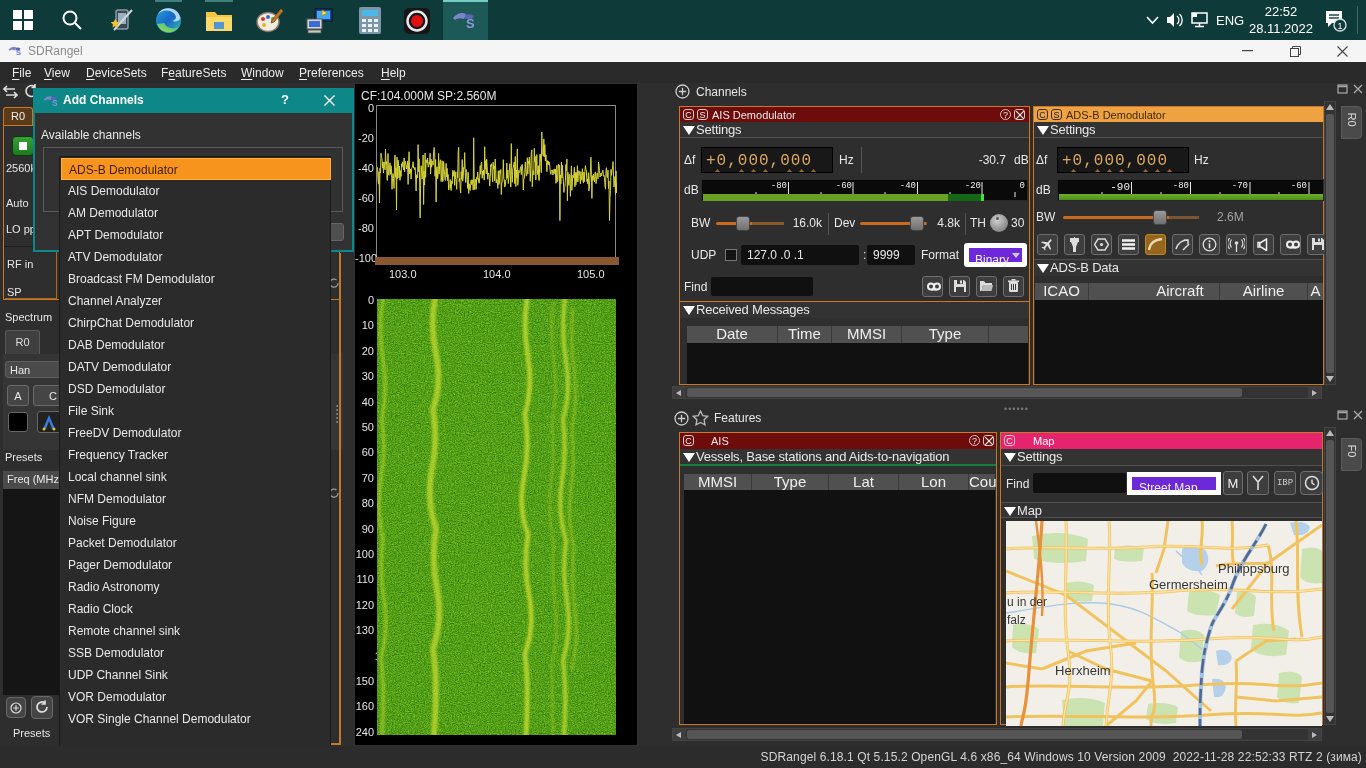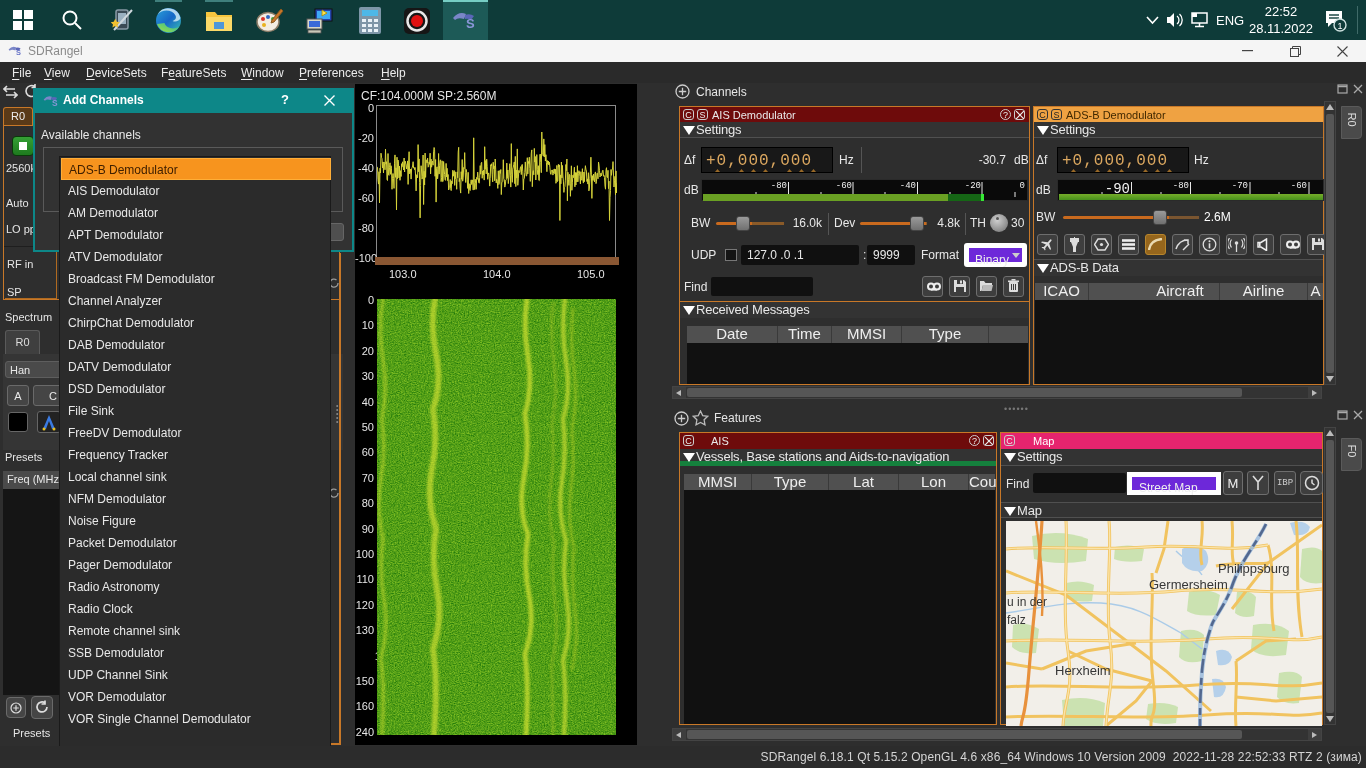--- a/index.html
+++ b/index.html
@@ -457,21 +457,21 @@
         <path d="M50 3 l2.5-3 l2.5 3z" fill="#9a6a28"></path>
         <path d="M62 3 l2.5-3 l2.5 3z" fill="#9a6a28"></path>
         <path d="M86 3 l2.5-3 l2.5 3z" fill="#9a6a28"></path>
         <path d="M98 3 l2.5-3 l2.5 3z" fill="#9a6a28"></path>
         <path d="M110 3 l2.5-3 l2.5 3z" fill="#9a6a28"></path>
       </svg>
   <div class="abs" style="left:160px;top:46px;color:#e8e8e8;font-size:12px;">Hz</div>
 
   <div class="abs" style="left:2px;top:76px;color:#e8e8e8;font-size:12px;">dB</div>
   <div class="abs" style="left:23px;top:72px;width:267px;height:22px;background:#0a0a0a;border:1px solid #2a2a2a;overflow:hidden;">
-    <div class="abs" style="left:32px;top:1px;width:40px;text-align:right;color:#f0f0f0;font-size:14px;font-family:'Liberation Mono',monospace;">-90</div>
+    <div class="abs" style="left:32px;top:1px;width:40px;text-align:right;color:#f0f0f0;font-size:11px;font-family:'Liberation Mono',monospace;">-90</div>
     <div class="abs" style="left:91px;top:1px;width:40px;text-align:right;color:#f0f0f0;font-size:9px;font-family:'Liberation Mono',monospace;">-80</div>
     <div class="abs" style="left:150px;top:1px;width:40px;text-align:right;color:#f0f0f0;font-size:9px;font-family:'Liberation Mono',monospace;">-70</div>
     <div class="abs" style="left:209px;top:1px;width:40px;text-align:right;color:#f0f0f0;font-size:9px;font-family:'Liberation Mono',monospace;">-60</div>
     <svg class="abs" style="left:0;top:0" width="267" height="22">
           <g stroke="#e8e8e8" stroke-width="1">
             <line x1="73.5" y1="2" x2="73.5" y2="20"></line>
             <line x1="132.5" y1="2" x2="132.5" y2="20"></line>
             <line x1="192" y1="2" x2="192" y2="20"></line>
             <line x1="251" y1="2" x2="251" y2="20"></line>
             <line x1="44" y1="12" x2="44" y2="17"></line>
@@ -481,21 +481,21 @@
             <line x1="280" y1="12" x2="280" y2="17"></line>
           </g>
         </svg>
     <div class="abs" style="left:1px;top:14px;width:266px;height:7px;background:linear-gradient(#76ad2a,#3f8c1a);"></div>
   </div>
 
   <div class="abs" style="left:2px;top:103px;color:#e8e8e8;font-size:12px;">BW</div>
   <div class="abs" style="left:29px;top:109px;width:136px;height:3px;background:#c96a1e;border-radius:2px;"></div>
   <div class="abs" style="left:135px;top:109px;width:30px;height:3px;background:#7a5530;"></div>
   <div class="abs" style="left:119px;top:103px;width:14px;height:15px;background:linear-gradient(#9a9a9a,#707070);border:1px solid #444;border-radius:3px;"></div>
-  <div class="abs" style="left:170px;top:103px;color:#ffffff;font-size:12px;">2.6M</div>
+  <div class="abs" style="left:183px;top:103px;color:#a3a3a3;font-size:12px;">2.6M</div>
 
   <div class="abs" id="adsbicons" style="left:0;top:127px;width:289px;height:21px;">
    <div class="btn" style="left:3px;top:0;width:21px;height:21px;"></div>
    <svg class="abs" style="left:6px;top:3px" width="15" height="15" viewBox="0 0 24 24">
           <path d="M21 16 v-2 l-8-5 V3.5 a1.5 1.5 0 0 0-3 0 V9 l-8 5 v2 l8-2.5 V19 l-2 1.5 V22 l3.5-1 3.5 1 v-1.5 L13 19 v-5.5z" fill="#ddd" transform="rotate(40 12 12)"></path>
         </svg>
    <div class="btn" style="left:30px;top:0;width:21px;height:21px;"></div>
    <svg class="abs" style="left:34px;top:3px" width="13" height="15" viewBox="0 0 13 15">
           <rect x="2" y="1" width="9" height="4" fill="#ddd"></rect>
           <path d="M3 5 l2 5 h3 l2-5z" fill="#ddd"></path>
@@ -604,21 +604,21 @@
 
  <div class="abs" id="aisf" style="left:7px;top:24px;width:318px;height:293px;border:1px solid #c87828;background:#2e2e2e;">
   <div class="abs" style="left:0;top:0;width:316px;height:16px;background:#6e0b0b;"></div>
   <div class="abs" style="left:3px;top:2px;width:11px;height:11px;border:1px solid #ccc;border-radius:3px;color:#eee;font-size:9px;text-align:center;line-height:10px;">C</div>
   <div class="abs" style="left:31px;top:2px;color:#e8e8e8;font-size:11px;">AIS</div>
   <div class="abs" style="left:289px;top:2px;width:11px;height:11px;border:1px solid #ccc;border-radius:6px;color:#eee;font-size:9px;text-align:center;line-height:10px;">?</div>
   <div class="abs" style="left:303px;top:2px;width:11px;height:11px;border:1px solid #ccc;border-radius:3px;"></div>
   <svg class="abs" style="left:305px;top:4px" width="8" height="8" viewBox="0 0 8 8">
         <path d="M0 0 L8 8 M8 0 L0 8" stroke="#eee" stroke-width="1.2"></path>
       </svg>
-  <div class="abs rollbar" style="left:0;top:16px;width:316px;height:17px;border-bottom:5px solid #15803d;"><span class="tri" style="margin-left:3px"></span>Vessels, Base stations and Aids-to-navigation</div>
+  <div class="abs rollbar" style="left:0;top:16px;width:316px;height:17px;border-bottom:2px solid #15803d;"><span class="tri" style="margin-left:3px"></span>Vessels, Base stations and Aids-to-navigation</div>
   <div class="thead" style="left:4px;top:41px;width:311px;height:16px;">
     <div style="width:68px;">MMSI</div>
         <div style="width:77px;">Type</div>
         <div style="width:70px;">Lat</div>
         <div style="width:70px;">Lon</div>
         <div style="width:26px;border-right:none;">Cou</div>
   </div>
   <div class="abs" style="left:4px;top:57px;width:311px;height:234px;background:#111;"></div>
  </div>
 

